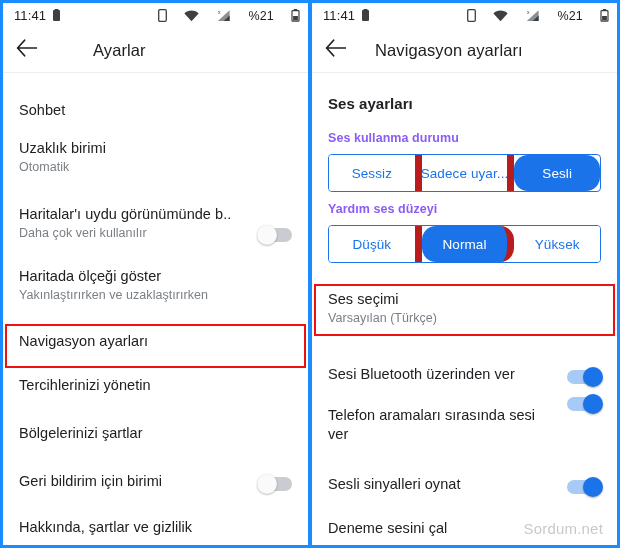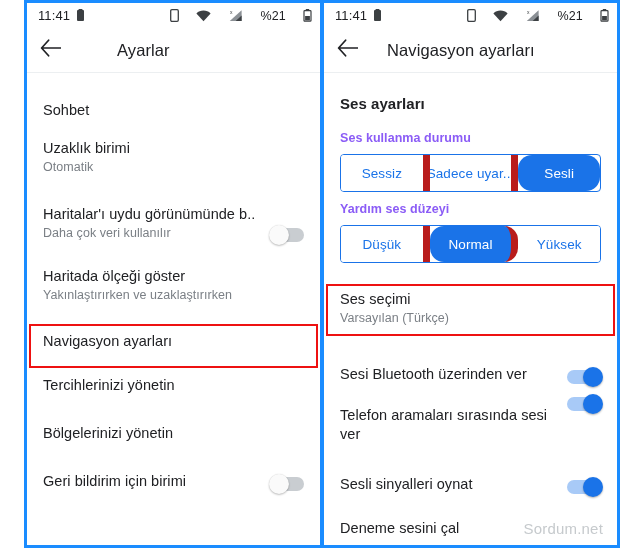--- a/index.html
+++ b/index.html
@@ -6,21 +6,20 @@
   html, body {
     width: 620px; height: 548px;
     background: #ffffff;
     font-family: "Liberation Sans", sans-serif;
     overflow: hidden;
   }
   .screens {
     display: flex;
     width: 620px;
     height: 548px;
-    padding-left: 24px;
   }
   .phone {
     position: relative;
     width: 310px;
     height: 548px;
     background: #ffffff;
     border: 3px solid #1a8cff;
     overflow: hidden;
   }
   .phone.left  { border-right-width: 2px; }
@@ -275,33 +274,38 @@
       </div>
 
       <div class="row left-item" style="height:44px">
         <div class="row-text">
           <div class="row-title">Tercihlerinizi yönetin</div>
         </div>
       </div>
 
       <div class="row left-item" style="height:48px">
         <div class="row-text">
-          <div class="row-title">Bölgelerinizi yönetin</div>
+          <div class="row-title">Bölgelerinizi şartlar</div>
         </div>
       </div>
 
       <div class="row left-item" style="height:48px">
         <div class="row-text">
           <div class="row-title">Geri bildirim için birimi</div>
         </div>
         <div class="toggle off">
           <div class="knob"></div>
         </div>
       </div>
 
+      <div class="row left-item" style="height:46px">
+        <div class="row-text">
+          <div class="row-title">Hakkında, şartlar ve gizlilik</div>
+        </div>
+      </div>
 
     </div>
 
     <div class="redbox" style="top:321px;height:44px"></div>
   </div>
 
   <div class="phone right">
 
     <div class="statusbar">
       <span class="status-time">11:41</span>

